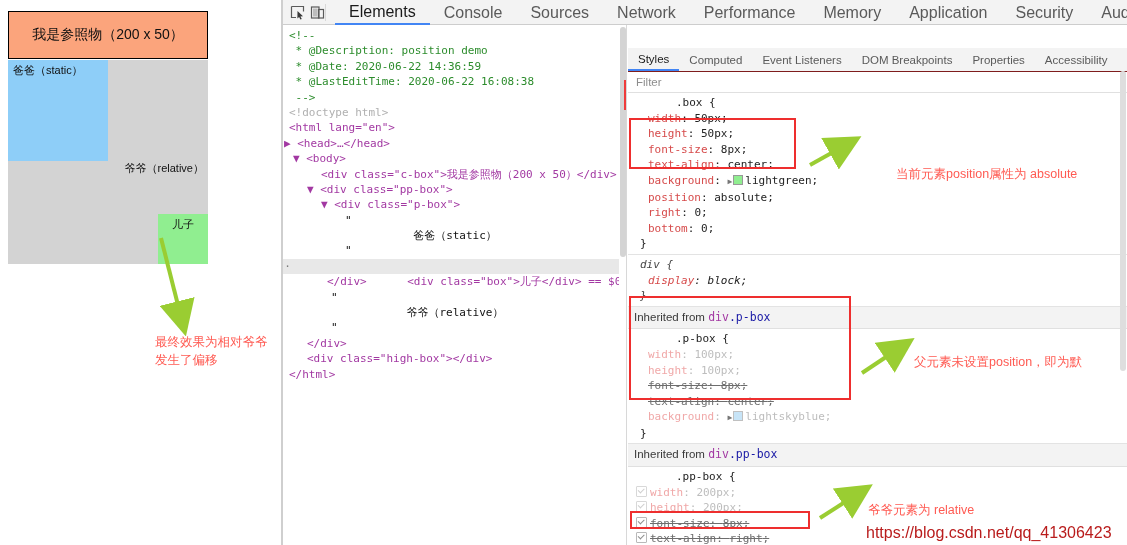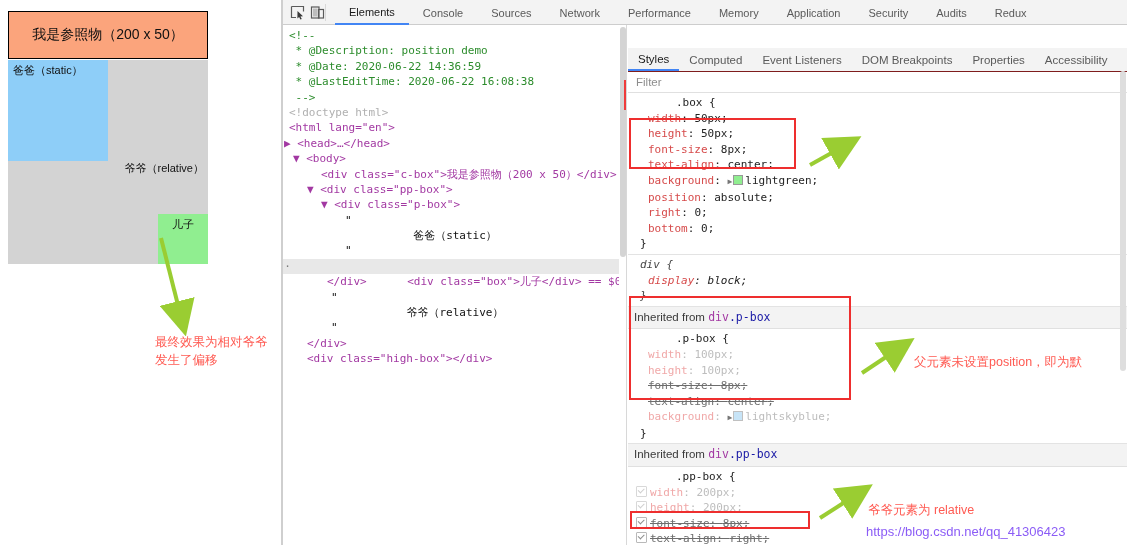--- a/index.html
+++ b/index.html
@@ -49,21 +49,21 @@
     position:absolute;left:0;top:0;width:844px;height:25px;
     background:#f3f3f3;border-bottom:1px solid #cdcdcd;box-sizing:border-box;
   }
   .tb-icon{
     position:absolute;top:4px;width:17px;height:17px;cursor:pointer;
   }
   .tb-icon svg{display:block;}
   .tb-sep{position:absolute;left:42px;top:4px;width:1px;height:17px;background:#d8d8d8;}
   .tabs{position:absolute;left:52px;top:0;height:25px;display:flex;align-items:stretch;}
   .tab{
-    display:flex;align-items:center;padding:0 14px;font-size:11px;color:#5a5a5a;
+    display:flex;align-items:center;padding:0 14px;font-size:16px;color:#5a5a5a;
     height:25px;box-sizing:border-box;cursor:pointer;white-space:nowrap;
   }
   .tab.active{color:#1a1a1a;border-bottom:2px solid #4285f4;}
 
   
   .dom-pane{
     position:absolute;left:0;top:25px;width:344px;height:520px;
     background:#fff;overflow:hidden;
     font-family:"DejaVu Sans Mono","Liberation Mono",monospace;
     font-size:11px;line-height:15.4px;
@@ -142,21 +142,21 @@
   .cbx.dimmed.on::after{border-color:#cfcfcf;}
 
   .redbox{position:absolute;border:2px solid #ee2e2e;box-sizing:border-box;pointer-events:none;}
 
   .note{
     position:absolute;font-size:12.5px;line-height:18px;color:#ff5a52;
     font-family:"Liberation Sans",sans-serif;
   }
 
   .watermark{
-    position:absolute;font-size:13px;color:#8b5cf6;
+    position:absolute;font-size:16px;color:#b91c1c;
     font-family:"Liberation Sans",sans-serif;white-space:nowrap;
   }
   .styles-scroll{position:absolute;right:0;top:46px;width:8px;height:499px;}
   .styles-thumb{position:absolute;right:1px;top:0;width:6px;height:300px;background:#dedede;border-radius:3px;}
 </style>
 </head>
 <body>
 
 <div class="root">
 
@@ -262,20 +262,21 @@
         <div class="dom-line" style="padding-left:62px;"><span class="txt">"</span></div>
         <div class="dom-line sel" style="padding-left:58px;position:relative;">
           <span class="dots">···</span><span class="tg">&lt;div class="box"&gt;儿子&lt;/div&gt; == $0</span>
         </div>
         <div class="dom-line" style="padding-left:44px;"><span class="tg">&lt;/div&gt;</span></div>
         <div class="dom-line" style="padding-left:48px;"><span class="txt">"</span></div>
         <div class="dom-line" style="padding-left:0;text-align:center;"><span class="txt">爷爷（relative）</span></div>
         <div class="dom-line" style="padding-left:48px;"><span class="txt">"</span></div>
         <div class="dom-line" style="padding-left:24px;"><span class="tg">&lt;/div&gt;</span></div>
         <div class="dom-line" style="padding-left:24px;"><span class="tg">&lt;div class="high-box"&gt;&lt;/div&gt;</span></div>
+        <div class="dom-line" style="padding-left:6px;"><span class="tg">&lt;/html&gt;</span></div>
       </div>
       <div class="dom-scroll">
         <div class="dom-thumb"></div>
       </div>
       <div class="dom-red-line"></div>
     </div>
     <div class="dom-vsep"></div>
 
     <div class="styles-pane">
 
@@ -364,20 +365,23 @@
         <defs>
           <marker id="ah2" markerWidth="9" markerHeight="9" refX="4" refY="4.5" orient="auto">
             <path d="M0,0 L9,4.5 L0,9 Z" fill="#9acd32"></path>
           </marker>
         </defs>
         <line x1="182" y1="140" x2="216" y2="121" stroke="#9acd32" stroke-width="4" marker-end="url(#ah2)"></line>
         <line x1="234" y1="348" x2="270" y2="324" stroke="#9acd32" stroke-width="4" marker-end="url(#ah2)"></line>
         <line x1="192" y1="493" x2="228" y2="470" stroke="#9acd32" stroke-width="4" marker-end="url(#ah2)"></line>
       </svg>
 
+      <div class="note" style="left:268px;top:140px;">
+        <span>当前元素position属性为 absolute</span>
+      </div>
       <div class="note" style="left:286px;top:328px;width:200px;">
         <div>父元素未设置position，即为默</div>
       </div>
       <div class="note" style="left:240px;top:476px;">
         <span>爷爷元素为 relative</span>
       </div>
 
       <div class="watermark" style="left:238px;top:499px;">
         <span>https://blog.csdn.net/qq_41306423</span>
       </div>

